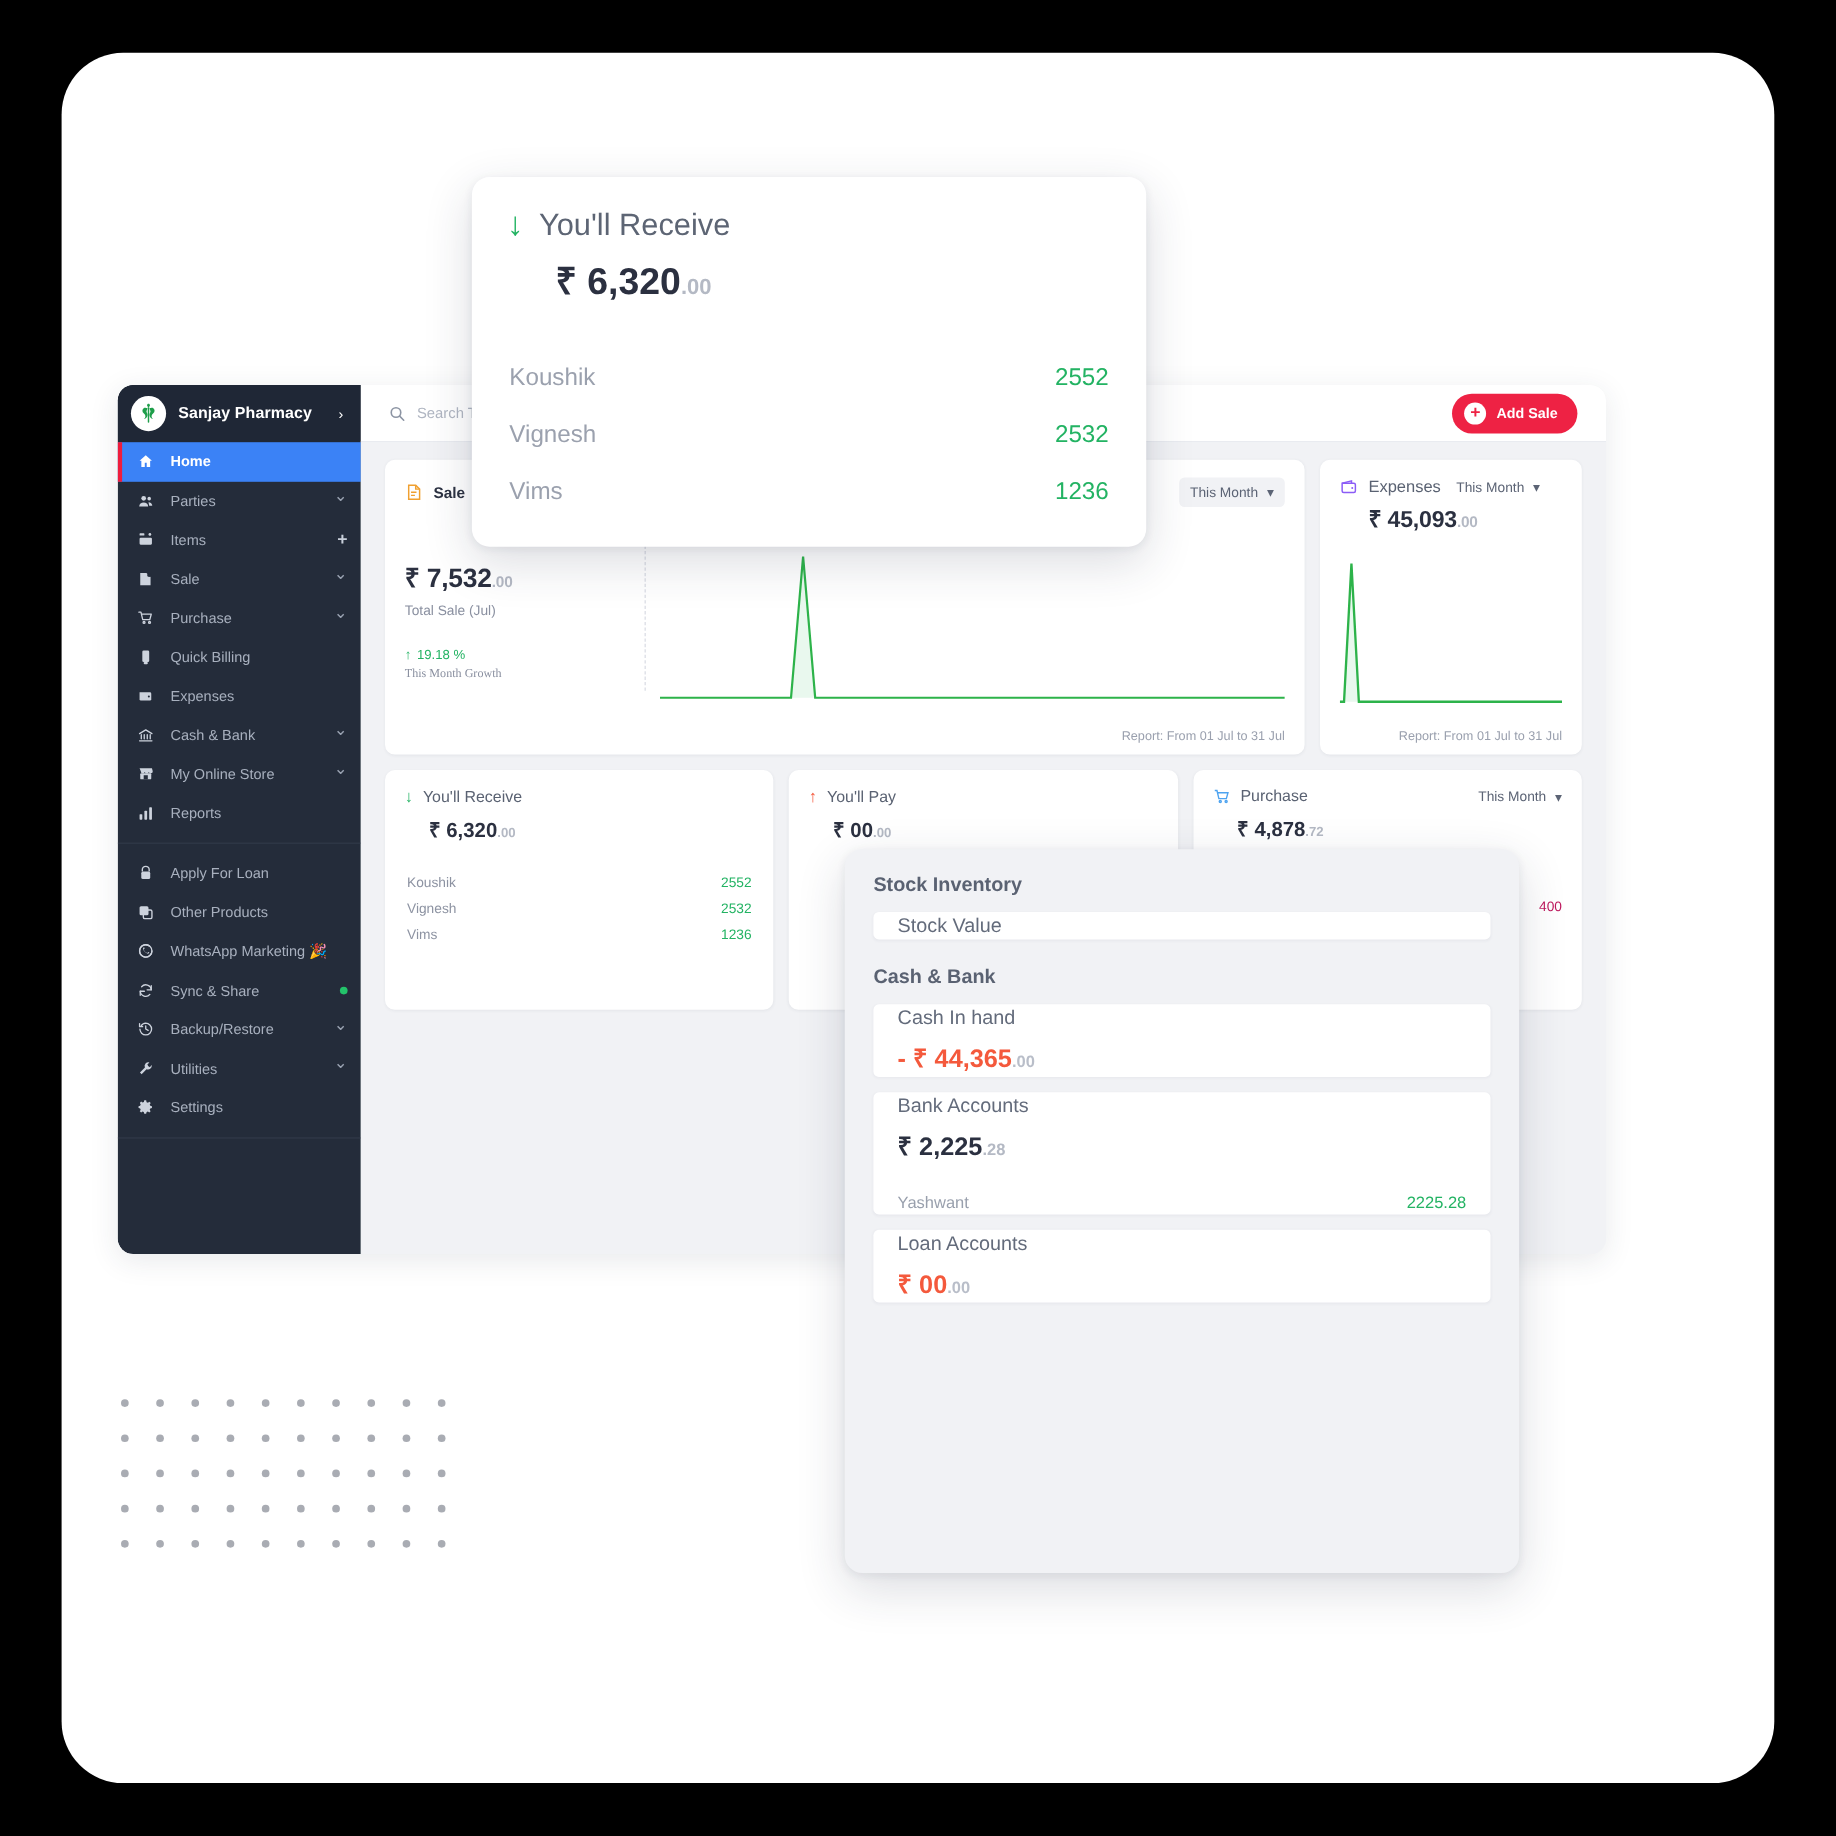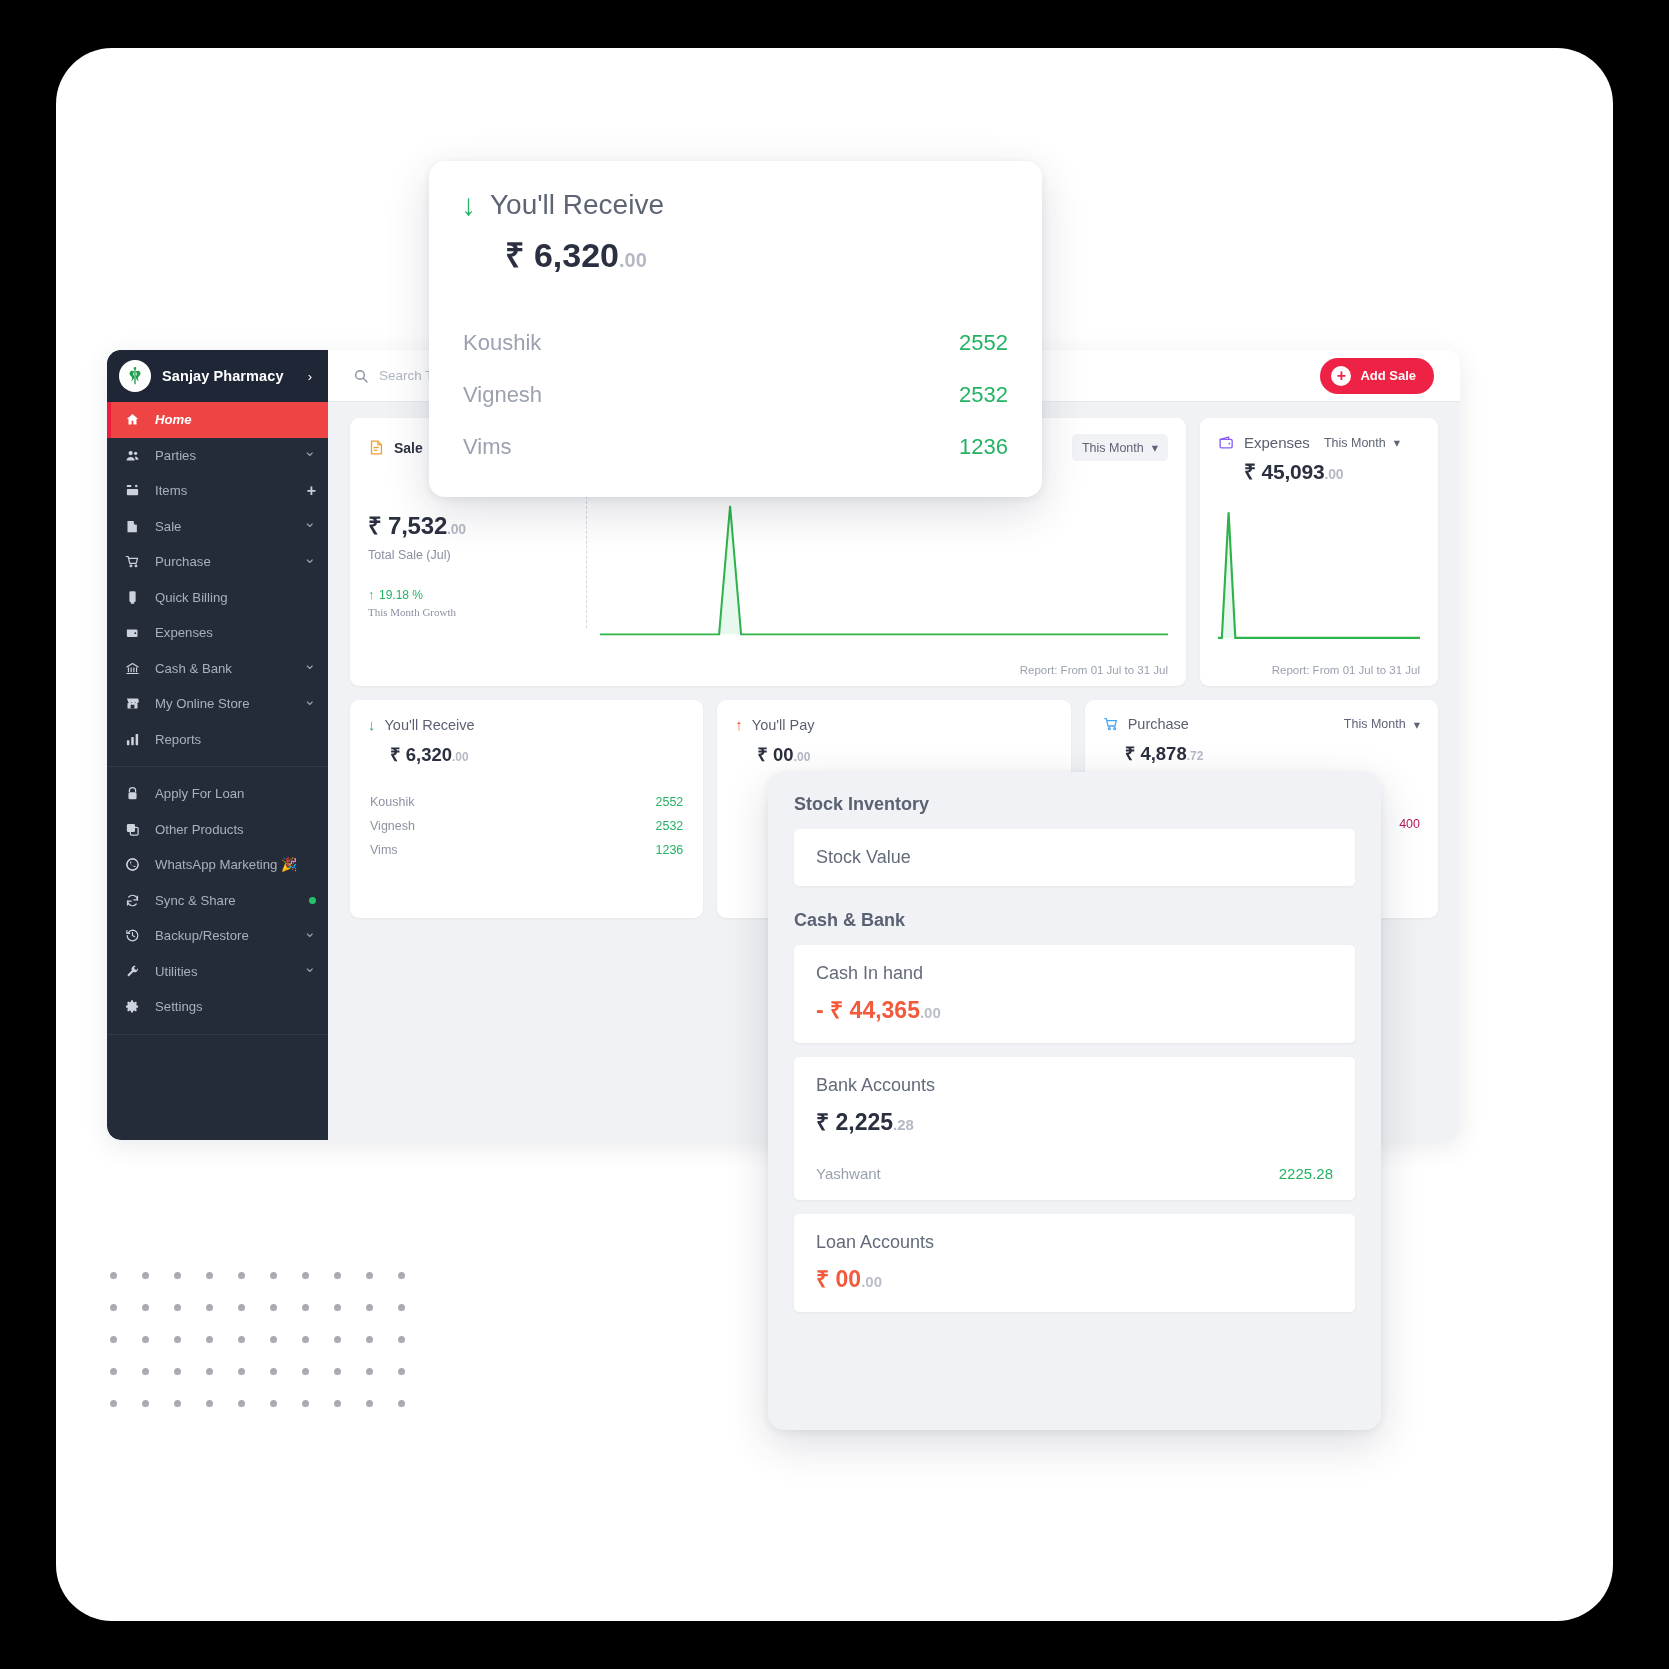--- a/index.html
+++ b/index.html
@@ -93,24 +93,23 @@
     color: #cdd3dd;
     font-size: 13px;
     display: flex; align-items: center;
   }
   .nav-item .ic svg { display:block; }
   .nav-item .lbl { flex: 1 1 auto; margin-left: 10px; white-space: nowrap; }
   .nav-item .chev { font-size: 11px; color: #9aa3b2; }
   .nav-item .plus { font-size: 16px; color: #c8cfda; font-weight: bold; line-height: 1; }
   .nav-item .dot { width: 7px; height: 7px; border-radius: 50%; background: #23c36a; }
   .nav-item.active {
-    background: #ef4444;
+    background: #3b82f6;
     color: #ffffff;
     font-weight: bold;
-    font-style: italic;
   }
   .nav-item.active .ic { color:#ffffff; }
   .nav-item.active:before {
     content: ""; position: absolute; left: 0; top: 0;
     width: 4px; height: 100%; background: #ee1c3c;
   }
   .nav-sep { height: 1px; background: #323b4a; margin: 9px 0; }
 
   
   .topbar {
@@ -265,21 +264,21 @@
     padding: 22px 26px 26px 26px;
   }
   .fs-section-title {
     font-size: 18px; font-weight: bold; color: #5a6272;
     margin-bottom: 14px;
   }
   .fs-section-title.spaced { margin-top: 24px; }
   .fs-box {
     background: #ffffff;
     border-radius: 5px;
-    padding: 18px 22px;
+    padding: 2px 22px;
     box-shadow: 0 1px 3px rgba(40,45,70,0.05);
   }
   .fs-label { font-size: 18px; color: #636b7b; }
   .fs-amt { margin-top: 9px; font-size: 23px; font-weight: bold; color: #2b3040; }
   .fs-amt .dec { font-size: 15px; color: #b4b9c4; }
   .fs-amt.red { color: #f4593c; }
   .fs-amt.red .dec { color: #b9bec9; }
   .fs-row {
     display: flex; align-items: center;
     margin-top: 28px;

